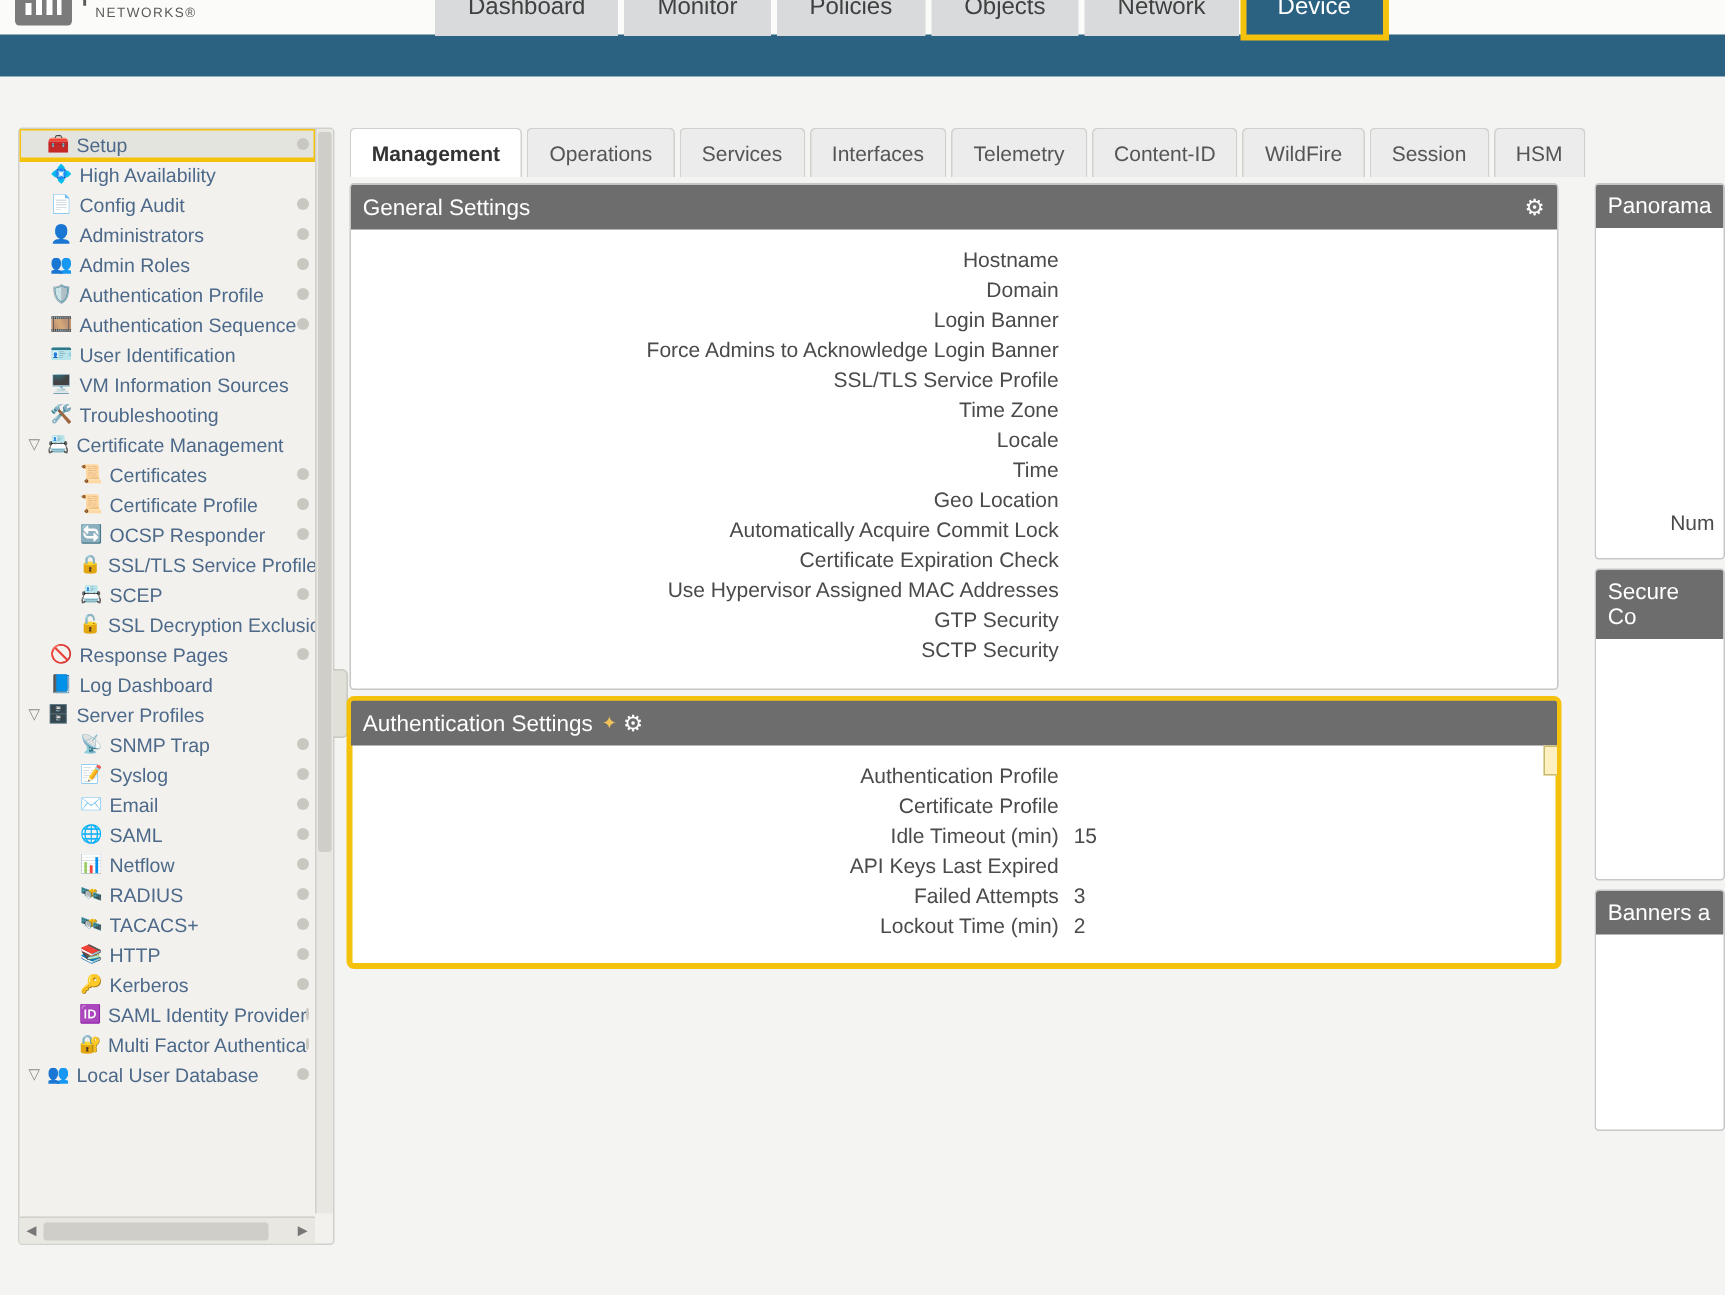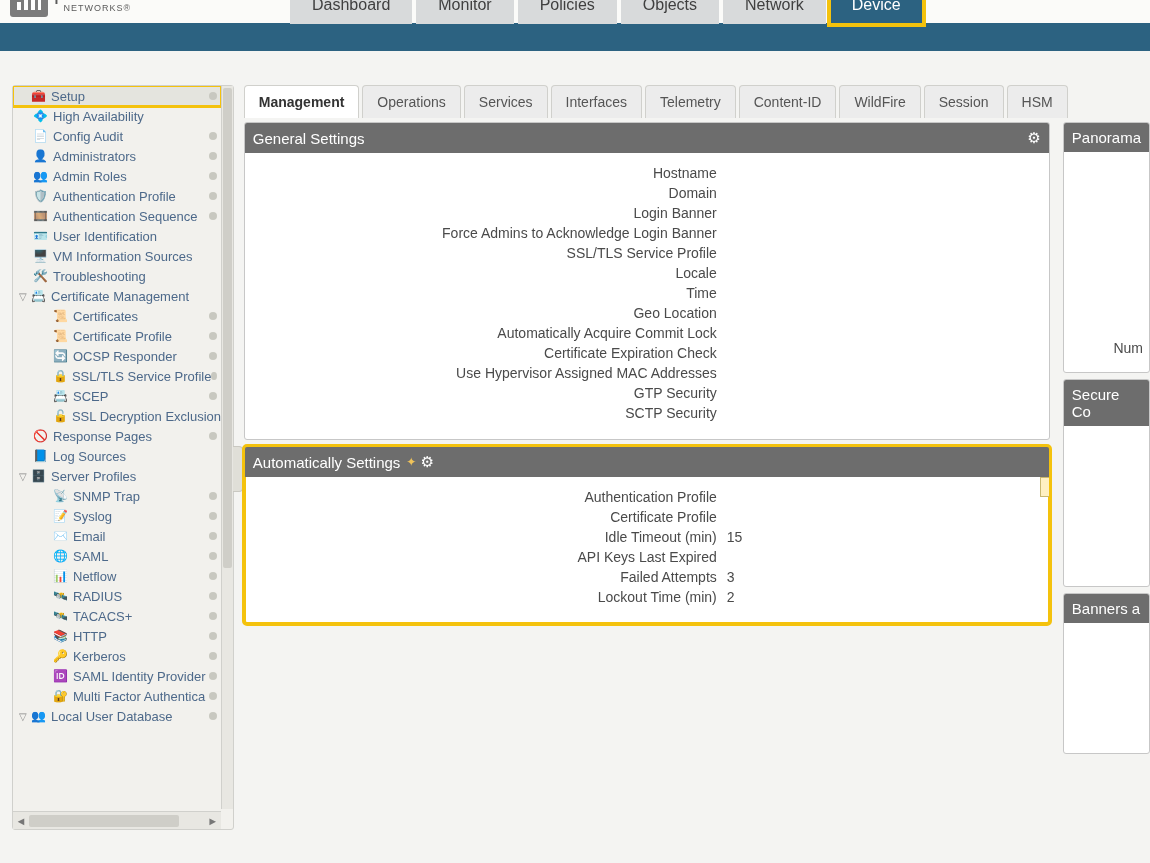--- a/index.html
+++ b/index.html
@@ -162,21 +162,21 @@
   .subtab{
     background:#ececec;border:1px solid #d0d0cc;border-bottom:none;
     padding:8px 14px;font-size:14px;color:#555;
     border-top-left-radius:4px;border-top-right-radius:4px;
     cursor:pointer;
   }
   .subtab.active{
     background:#fff;font-weight:bold;color:#333;text-align:center;
   }
 
-  .panels-row{display:flex;gap:13px;}
+  .panels-row{display:flex;gap:24px;}
   .col-left{width:806px;}
   .col-right{flex:1;overflow:hidden;}
 
   .panel{
     border:1px solid #c7c7c7;border-radius:3px;
     margin-bottom:6px;background:#fff;overflow:hidden;
   }
   .panel.hl{outline:4px solid #f4c20d;outline-offset:-2px;}
   .panel-hd{
     background:#6d6d6d;color:#fff;padding:6px 8px;
@@ -323,21 +323,21 @@
             <span class="ic">🔓</span>
             <span>SSL Decryption Exclusion</span>
           </li>
           <li class="ind1">
             <span class="ic">🚫</span>
             <span>Response Pages</span>
             <span class="dot"></span>
           </li>
           <li class="ind1">
             <span class="ic">📘</span>
-            <span>Log Sources</span>
+            <span>Log Dashboard</span>
           </li>
           <li>
             <span class="caret">▽</span>
             <span class="ic">🗄️</span>
             <span>Server Profiles</span>
           </li>
           <li class="ind2">
             <span class="ic">📡</span>
             <span>SNMP Trap</span>
             <span class="dot"></span>
@@ -449,20 +449,24 @@
               </div>
               <div class="kv">
                 <div class="k">Force Admins to Acknowledge Login Banner</div>
                 <div class="v"></div>
               </div>
               <div class="kv">
                 <div class="k">SSL/TLS Service Profile</div>
                 <div class="v"></div>
               </div>
               <div class="kv">
+                <div class="k">Time Zone</div>
+                <div class="v"></div>
+              </div>
+              <div class="kv">
                 <div class="k">Locale</div>
                 <div class="v"></div>
               </div>
               <div class="kv">
                 <div class="k">Time</div>
                 <div class="v"></div>
               </div>
               <div class="kv">
                 <div class="k">Geo Location</div>
                 <div class="v"></div>
@@ -485,21 +489,21 @@
               </div>
               <div class="kv">
                 <div class="k">SCTP Security</div>
                 <div class="v"></div>
               </div>
             </div>
         </div>
 
         <div class="panel hl" style="position:relative;">
           <div class="panel-hd">
-            <span>Automatically Settings</span>
+            <span>Authentication Settings</span>
             <span class="gear2">✦</span>
             <span class="gear" style="margin-left:4px;">⚙</span>
           </div>
           <div class="edit-tip">Edit</div>
           <div class="panel-body" id="auth-rows">
               <div class="kv">
                 <div class="k">Authentication Profile</div>
                 <div class="v"></div>
               </div>
               <div class="kv">

